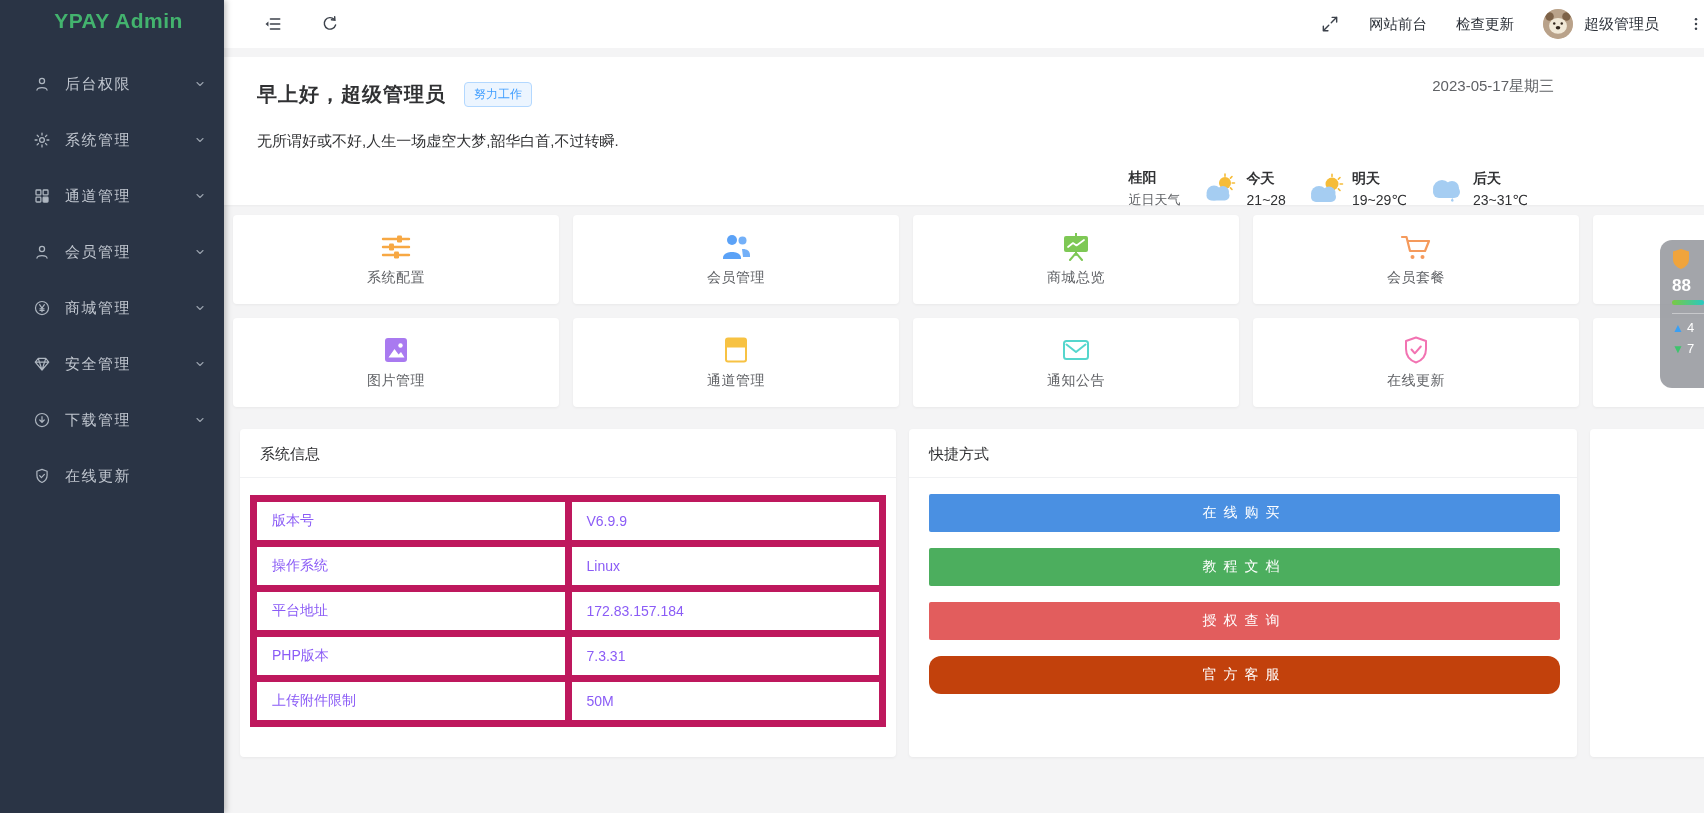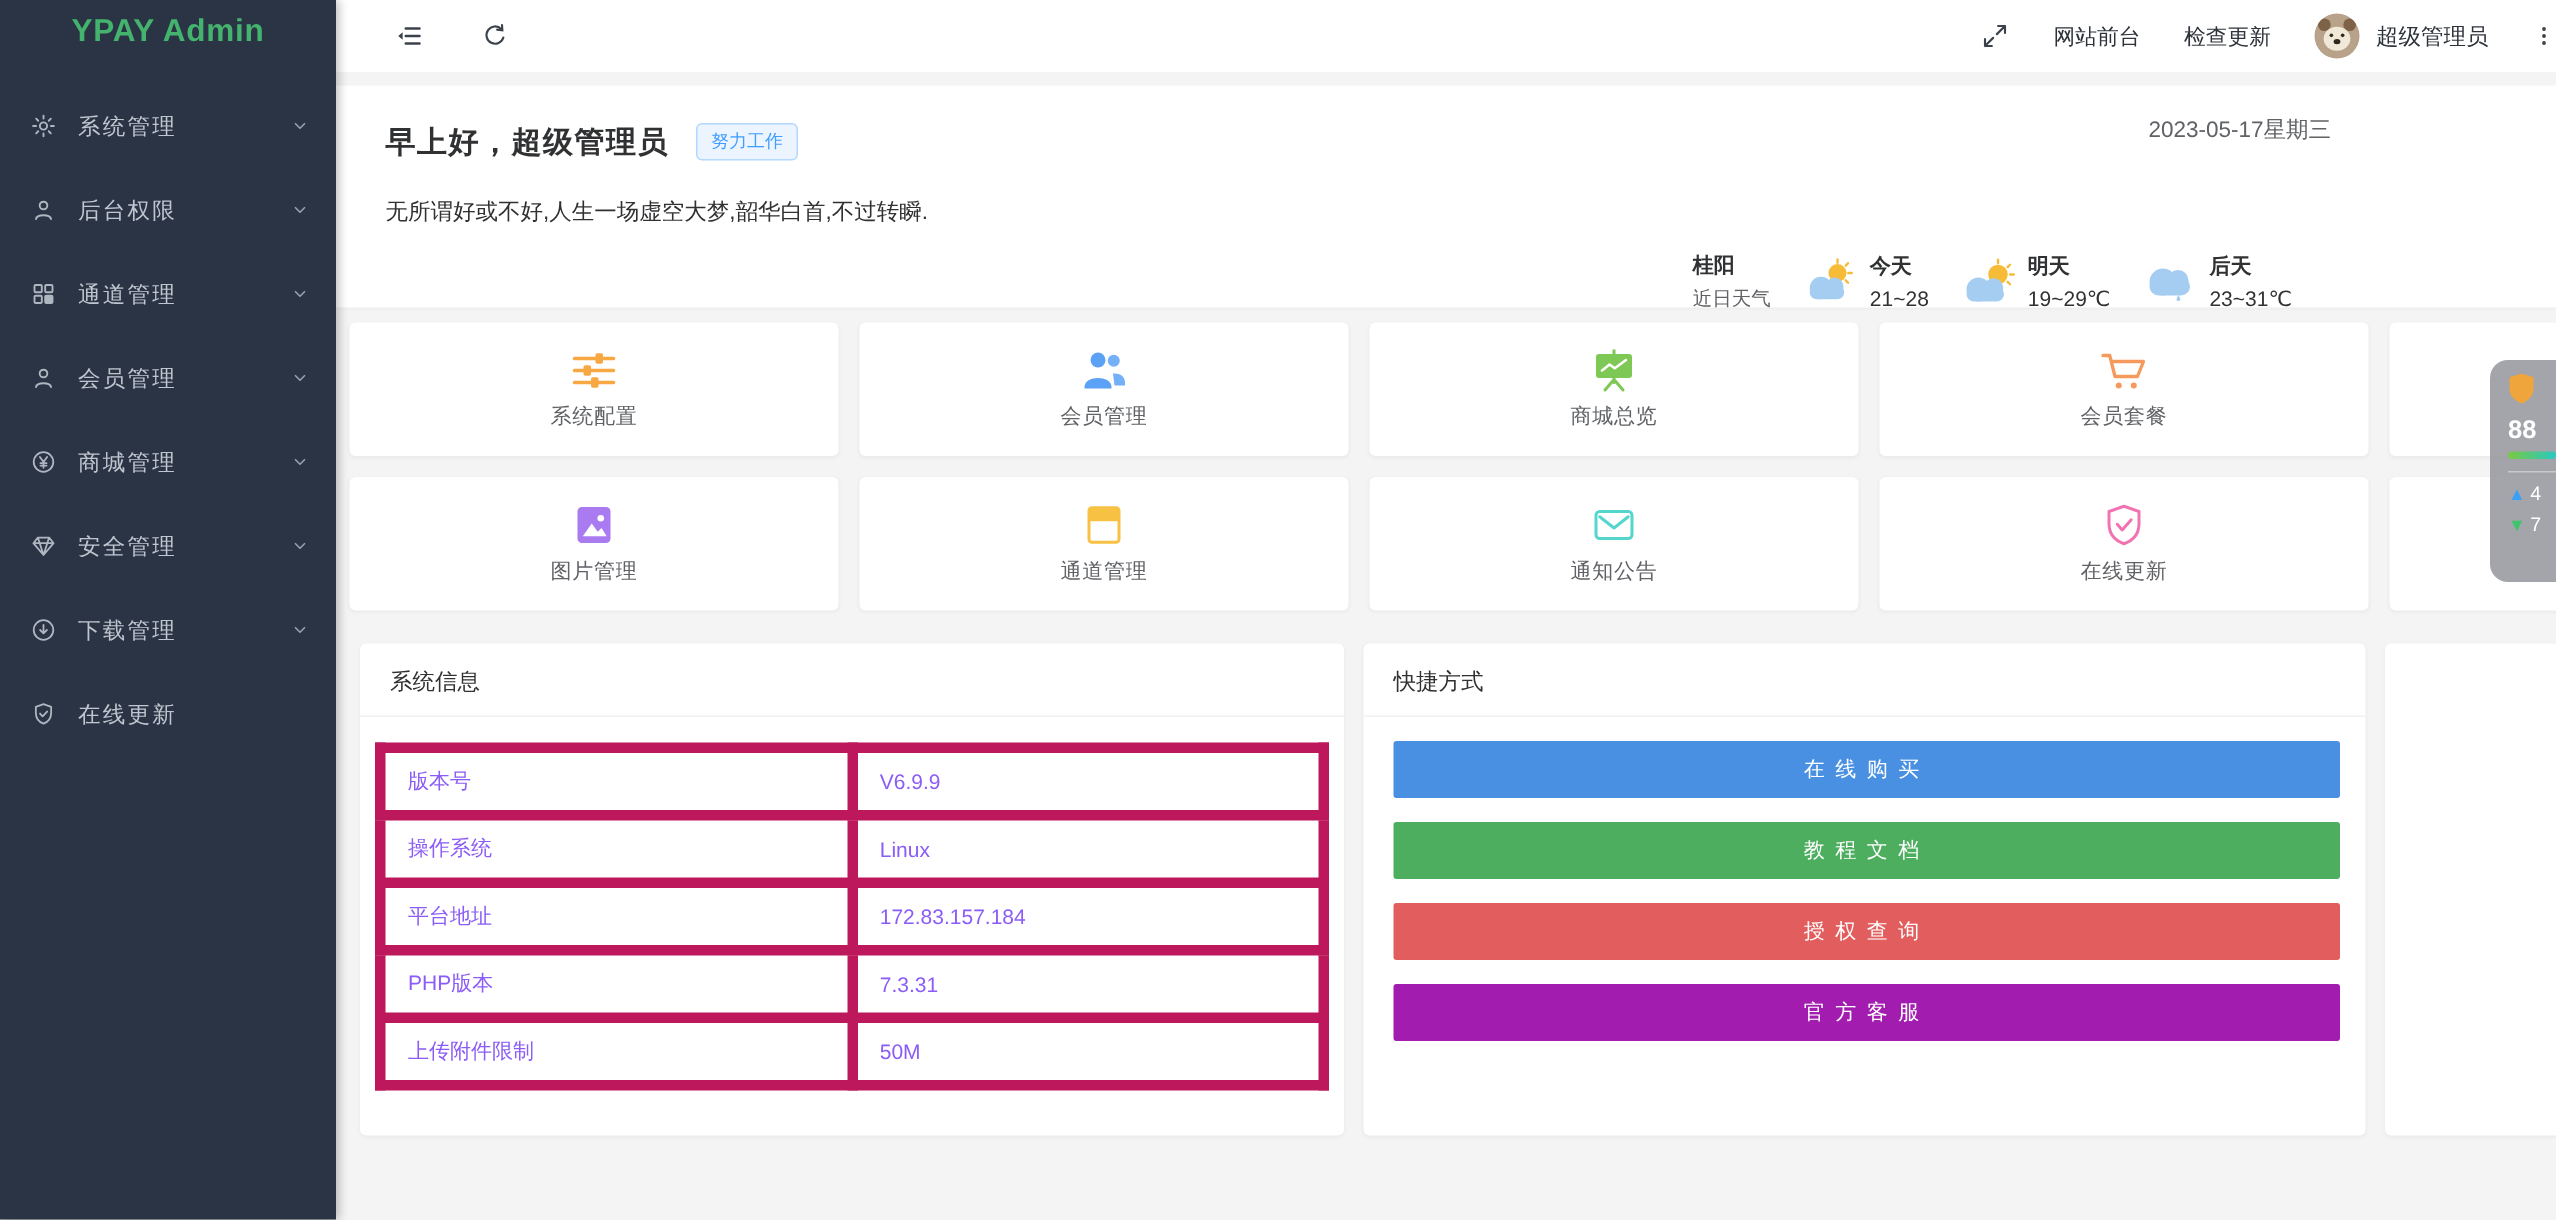--- a/index.html
+++ b/index.html
@@ -1,21 +1,21 @@
 <!DOCTYPE html>
 <html><head>
 <meta charset="utf-8">
 <style>
   * { margin:0; padding:0; box-sizing:border-box; }
   html,body { width:1704px; height:813px; overflow:hidden;
     font-family:"Liberation Sans","DejaVu Sans",sans-serif; background:#f4f4f5; color:#303133; }
 
   
   .sidebar { position:absolute; left:0; top:0; width:224px; height:813px;
-    background:#2a3445; box-shadow:2px 0 6px rgba(0,0,0,.25); z-index:5; }
+    background:#2a3445; box-shadow:2px 0 6px rgba(0,0,0,.25); z-index:5;padding-left:13px; }
   .logo { height:42px; line-height:42px; text-align:center;
     color:#43b36e; font-size:21px; font-weight:bold; letter-spacing:.5px; }
   .menu { padding-top:14px; }
   .menu-item { height:56px; display:flex; align-items:center; padding:0 18px 0 20px;
     color:#c0c6cf; font-size:15px; letter-spacing:1.5px; cursor:pointer; }
   .menu-item .mi-icon { width:18px; height:18px; margin-right:14px; color:#aeb6c0; flex:none; }
   .menu-item .mi-label { flex:1; }
   .menu-item .chev { width:12px; height:12px; color:#98a1ac; }
 
   
@@ -62,21 +62,21 @@
   .p-info { width:656px; }
   .info-table { border-collapse:collapse; margin:17px 10px 0; width:636px; }
   .info-table td { border:7px solid #be185d; font-size:14px; color:#8b5cf6; padding:10px 15px; height:39px; }
   .info-table td.k { width:50%; }
   .p-quick { width:668px; }
   .q-btns { padding:16px 17px 0 20px; }
   .q-btn { display:block; width:100%; height:38px; border:none; border-radius:2px; margin-bottom:16px;
     color:#fff; font-size:14px; letter-spacing:7px; text-align:center; cursor:pointer;
     font-family:"Liberation Sans","DejaVu Sans",sans-serif; }
   .q-btn.b0 { background:#4a90e2; } .q-btn.b1 { background:#4cae5e; }
-  .q-btn.b2 { background:#e25d5d; } .q-btn.b3 { background:#a21caf; }
+  .q-btn.b2 { background:#e25d5d; } .q-btn.b3 { background:#c2410c;border-radius:12px; }
   .p-stub { width:260px; }
 
   
   .monitor { position:absolute; left:1660px; top:240px; width:150px; height:148px;
     background:rgba(150,153,158,.88); border-radius:12px 0 0 12px; z-index:9;
     padding:9px 0 0 12px; color:#fff; cursor:pointer; }
   .m-ic { width:18px; height:20px; }
   .m-val { font-size:17px; font-weight:bold; margin-top:3px; }
   .m-bar { width:32px; height:5px; border-radius:3px; margin-top:4px;
     background:linear-gradient(90deg,#7ac943,#29c8c1); }
@@ -88,35 +88,35 @@
 </head>
 <body>
 
 <aside class="sidebar">
   <div class="logo">YPAY Admin</div>
   <nav class="menu">
 
 
     <div class="menu-item">
       <svg class="mi-icon" viewBox="0 0 24 24" fill="none" stroke="currentColor" stroke-width="1.7" stroke-linecap="round">
+          <circle cx="12" cy="8" r="3.4"></circle>
+          <path d="M5.3 20c.8-4.4 12.6-4.4 13.4 0"></path>
+        </svg>
+      <span class="mi-label">后台权限</span>
+      <svg class="chev" viewBox="0 0 24 24" fill="none" stroke="currentColor" stroke-width="2.2" stroke-linecap="round" stroke-linejoin="round">
+          <path d="M6 9l6 6 6-6"></path>
+        </svg>
+    </div>
+
+    <div class="menu-item">
+      <svg class="mi-icon" viewBox="0 0 24 24" fill="none" stroke="currentColor" stroke-width="1.7" stroke-linecap="round">
           <circle cx="12" cy="12" r="3.2"></circle>
           <path d="M12 2.8v2.6M12 18.6v2.6M2.8 12h2.6M18.6 12h2.6M5.5 5.5l1.8 1.8M16.7 16.7l1.8 1.8M18.5 5.5l-1.8 1.8M7.3 16.7l-1.8 1.8"></path>
         </svg>
       <span class="mi-label">系统管理</span>
-      <svg class="chev" viewBox="0 0 24 24" fill="none" stroke="currentColor" stroke-width="2.2" stroke-linecap="round" stroke-linejoin="round">
-          <path d="M6 9l6 6 6-6"></path>
-        </svg>
-    </div>
-
-    <div class="menu-item">
-      <svg class="mi-icon" viewBox="0 0 24 24" fill="none" stroke="currentColor" stroke-width="1.7" stroke-linecap="round">
-          <circle cx="12" cy="8" r="3.4"></circle>
-          <path d="M5.3 20c.8-4.4 12.6-4.4 13.4 0"></path>
-        </svg>
-      <span class="mi-label">后台权限</span>
       <svg class="chev" viewBox="0 0 24 24" fill="none" stroke="currentColor" stroke-width="2.2" stroke-linecap="round" stroke-linejoin="round">
           <path d="M6 9l6 6 6-6"></path>
         </svg>
     </div>
 
     <div class="menu-item">
       <svg class="mi-icon" viewBox="0 0 24 24" fill="none" stroke="currentColor" stroke-width="1.7">
           <rect x="4" y="4" width="6.5" height="6.5" rx="1"></rect>
           <rect x="13.5" y="4" width="6.5" height="6.5" rx="1"></rect>
           <rect x="4" y="13.5" width="6.5" height="6.5" rx="1"></rect>

